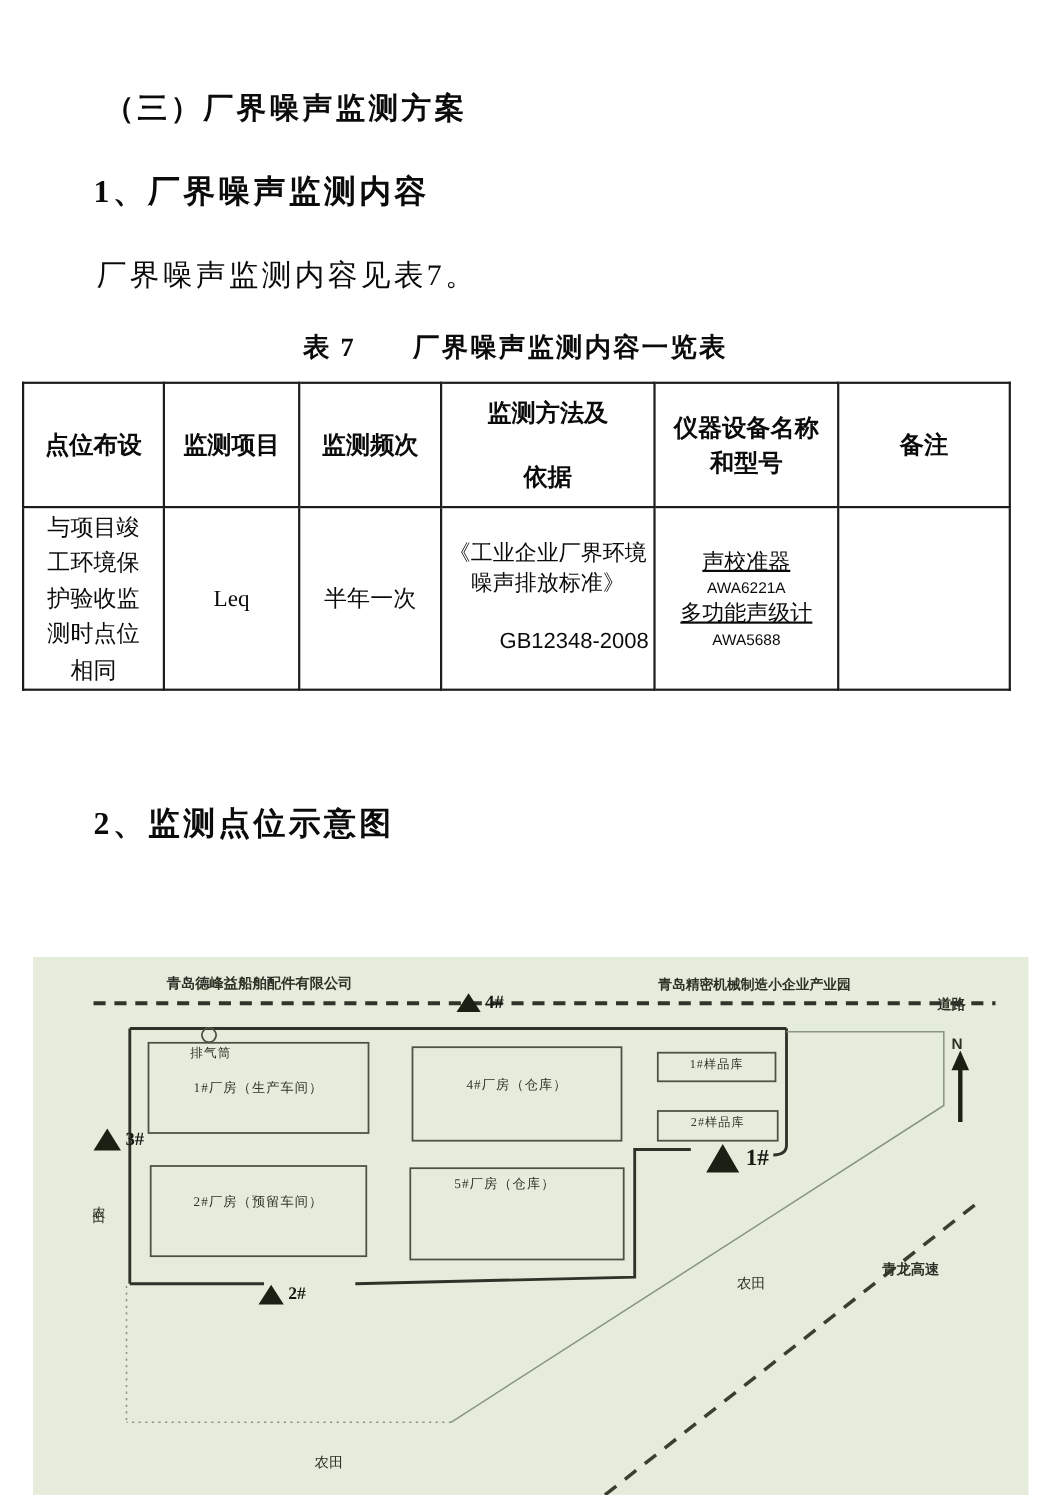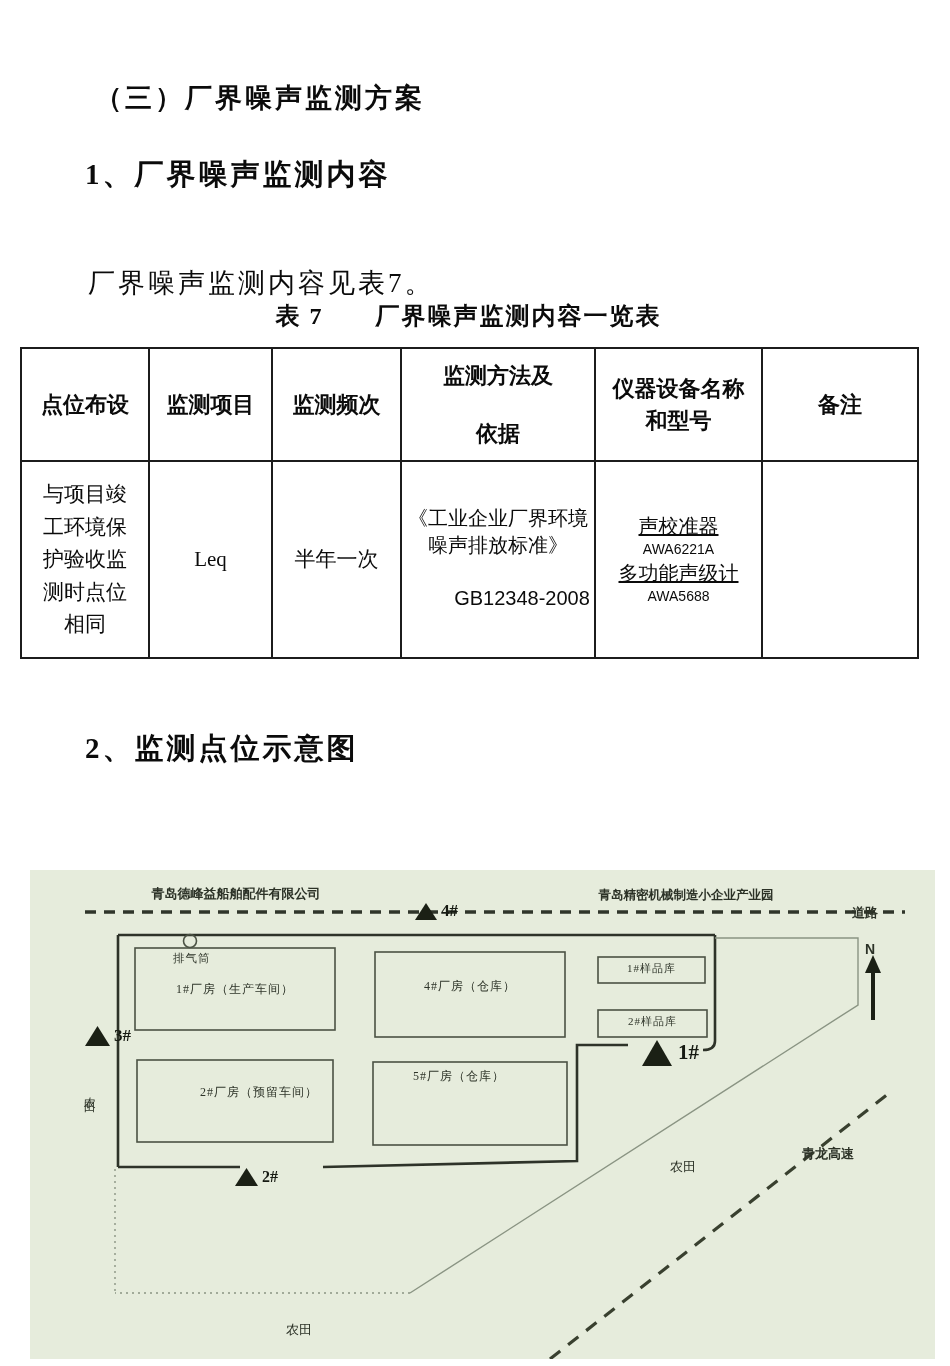--- a/index.html
+++ b/index.html
@@ -15,21 +15,21 @@
 
   
   table.noise{position:absolute;left:20px;top:347px;border-collapse:collapse;table-layout:fixed;}
   table.noise td,table.noise th{border:2px solid #1c1c1c;padding:0;vertical-align:middle;
         font-weight:normal;text-align:center;}
   table.noise th{font-size:22px;font-weight:bold;line-height:1.45;}
   table.noise td{font-size:21px;line-height:1.55;}
   .hdr-gap{margin-top:26px;}
   .hdr-row{height:113px;}
   .data-row{height:166px;}
-  .loc-wrap{width:96px;margin:16px auto;text-align:center;}
+  .loc-wrap{width:96px;margin:0 auto;text-align:center;}
   .method-std{font-size:20px;line-height:1.35;text-align:center;}
   .method-code{font-family:"Liberation Sans","DejaVu Sans",sans-serif;font-size:20px;margin-top:24px;margin-left:48px;}
   .inst-cn{font-size:20px;line-height:1.35;text-decoration:underline;}
   .inst-code{font-family:"Liberation Sans","DejaVu Sans",sans-serif;font-size:14px;line-height:1.3;}
   .inst-gap{margin-top:2px;}
 
   
   .diagram{left:30px;top:870px;width:905px;height:489px;background:#e6ecdc;}
   .diagram svg{position:absolute;left:0;top:0;}
   .dlabel{position:absolute;color:#2c3227;font-size:13px;line-height:1.15;
@@ -40,21 +40,21 @@
   .ptlabel{font-size:17px;font-weight:bold;color:#161a12;}
   .vertical{writing-mode:vertical-rl;letter-spacing:5px;}
 </style>
 </head>
 <body>
 
 <div class="page">
 
   <div class="abs sec-heading">（三）厂界噪声监测方案</div>
   <div class="abs num-heading" style="left:85px;top:155px;">1、厂界噪声监测内容</div>
-  <div class="abs body-text" style="left:88px;top:232px;margin-top:33px;">厂界噪声监测内容见表7。</div>
+  <div class="abs body-text" style="left:88px;top:232px;">厂界噪声监测内容见表7。</div>
   <div class="abs table-title">表 7　　厂界噪声监测内容一览表</div>
 
   <table class="noise">
     <colgroup>
       <col style="width:128px">
         <col style="width:123px">
         <col style="width:129px">
       <col style="width:194px">
         <col style="width:167px">
         <col style="width:156px">
@@ -139,21 +139,21 @@
     <div class="dlabel bold" style="left:835px;top:71px;font-size:14px;font-family:'Liberation Sans',sans-serif;">N</div>
     <div class="dlabel vertical" style="left:52px;top:217px;font-size:12px;">农田</div>
     <div class="dlabel" style="left:640px;top:290px;">农田</div>
     <div class="dlabel" style="left:256px;top:453px;">农田</div>
     <div class="dlabel blabel" style="left:143px;top:82px;font-size:11.5px;">排气筒</div>
 
     <div class="dlabel blabel center" style="left:105px;top:113px;width:200px;">1#厂房（生产车间）</div>
     <div class="dlabel blabel center" style="left:345px;top:110px;width:190px;">4#厂房（仓库）</div>
     <div class="dlabel blabel center" style="left:568px;top:92px;width:107px;font-size:11px;">1#样品库</div>
     <div class="dlabel blabel center" style="left:568px;top:145px;width:109px;font-size:11px;">2#样品库</div>
-    <div class="dlabel blabel center" style="left:107px;top:216px;width:196px;padding-left:24px;">2#厂房（预留车间）</div>
+    <div class="dlabel blabel center" style="left:107px;top:216px;width:196px;">2#厂房（预留车间）</div>
     <div class="dlabel blabel center" style="left:343px;top:200px;width:172px;">5#厂房（仓库）</div>
 
     <div class="dlabel ptlabel" style="left:411px;top:31px;">4#</div>
     <div class="dlabel ptlabel" style="left:84px;top:156px;">3#</div>
     <div class="dlabel ptlabel" style="left:232px;top:298px;font-size:16px;">2#</div>
     <div class="dlabel ptlabel" style="left:648px;top:170px;font-size:21px;">1#</div>
   </div>
 
 </div>
 

